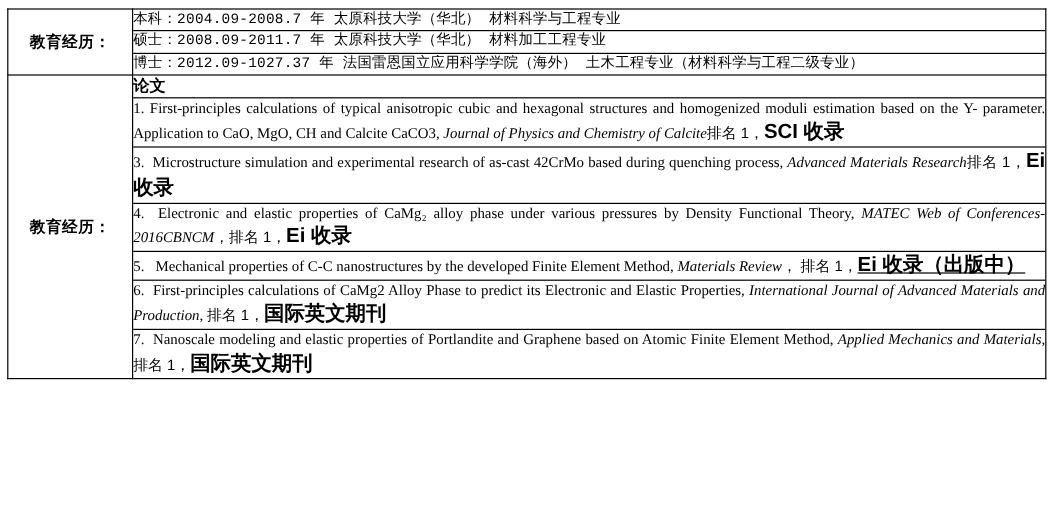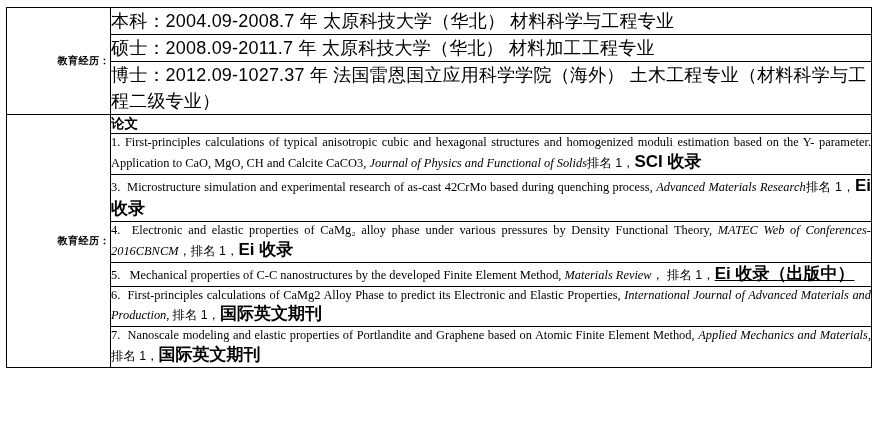--- a/index.html
+++ b/index.html
@@ -28,31 +28,31 @@
     border-collapse: collapse;
     table-layout: fixed;
   }
   .cv-table td {
     border: 1px solid #000000;
     vertical-align: middle;
     padding: 0;
   }
   .label-cell {
     width: 104px;
-    font-size: 10px;
+    font-size: 13px;
     font-family: "Liberation Sans", sans-serif;
     font-weight: bold;
-    text-align: right;
+    text-align: center;
     padding: 4px 0 4px 7px;
     vertical-align: middle;
     letter-spacing: 0.5px;
   }
   .edu-row-cell {
-    font-size: 18px;
-    font-family: Liberation Sans, sans-serif;
+    font-size: 12px;
+    font-family: Liberation Mono, monospace;
     padding: 9px 0 9px 11px;
     line-height: 1.45;
     letter-spacing: 0.2px;
   }
   .inner-table {
     width: 100%;
     border-collapse: collapse;
     table-layout: fixed;
   }
   .inner-table td {
@@ -128,21 +128,21 @@
       <tr>
         <td class="label-cell">教育经历：</td>
         <td style="padding:0">
           <table class="inner-table">
             <tbody>
               <tr>
                 <td class="results-head edu-sub">论文</td>
               </tr>
 
               <tr>
-                <td class="pub-cell edu-sub"><span>1.</span> <span>First-principles calculations of typical anisotropic cubic and hexagonal structures and homogenized moduli estimation based on the Y- parameter. Application to CaO, MgO, CH and Calcite CaCO3,</span> <span class="it">Journal of Physics and Functional of Solids</span><span class="zh">排名 1，</span><span class="zh-b">SCI 收录</span></td>
+                <td class="pub-cell edu-sub"><span>1.</span> <span>First-principles calculations of typical anisotropic cubic and hexagonal structures and homogenized moduli estimation based on the Y- parameter. Application to CaO, MgO, CH and Calcite CaCO3,</span> <span class="it">Journal of Physics and Chemistry of Calcite</span><span class="zh">排名 1，</span><span class="zh-b">SCI 收录</span></td>
               </tr>
 
 
               <tr>
                 <td class="pub-cell edu-sub"><span>3.</span>&nbsp; <span>Microstructure simulation and experimental research of as-cast 42CrMo based during quenching process,</span> <span class="it">Advanced Materials Research</span><span class="zh">排名 1，</span><span class="zh-b">Ei 收录</span></td>
               </tr>
 
               <tr>
                 <td class="pub-cell edu-sub"><span>4.</span>&nbsp; <span>Electronic and elastic properties of CaMg₂ alloy phase under various pressures by Density Functional Theory,</span> <span class="it">MATEC Web of Conferences-2016CBNCM</span>，<span class="zh">排名 1，</span><span class="zh-b">Ei 收录</span></td>
               </tr>

